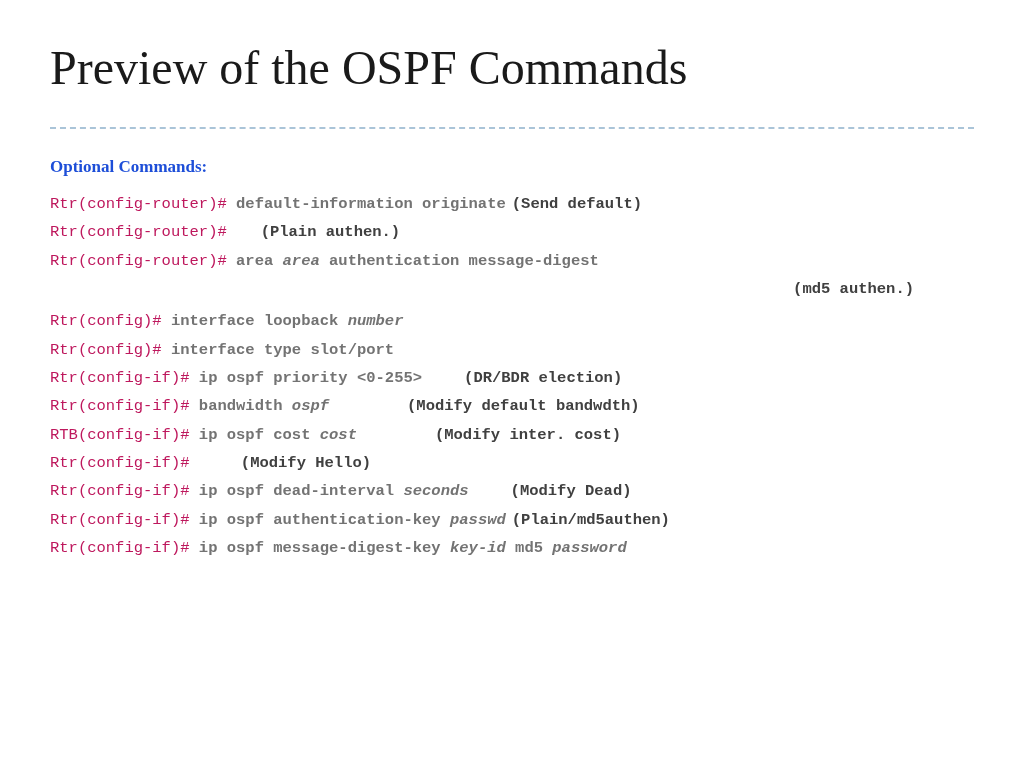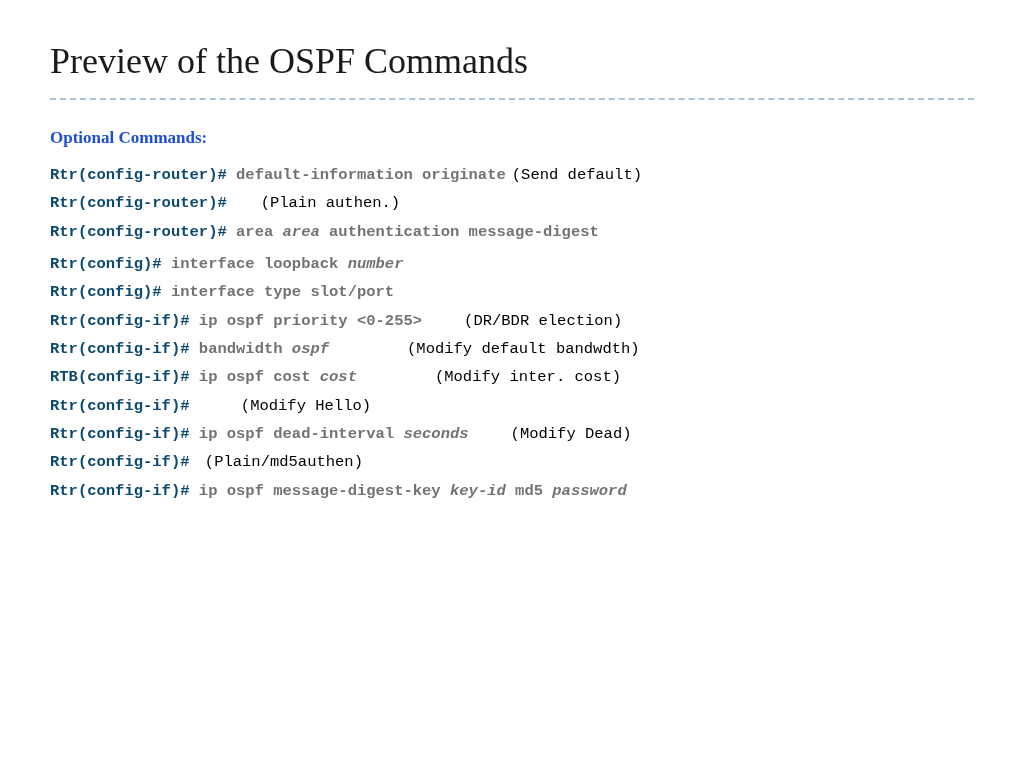--- a/index.html
+++ b/index.html
@@ -7,24 +7,24 @@
     body {
       background: #ffffff;
       font-family: Georgia, 'Times New Roman', serif;
       color: #222;
       padding: 40px 50px;
       width: 1024px;
       min-height: 768px;
     }
 
     h1 {
-      font-size: 36px;
+      font-size: 48px;
       font-weight: normal;
       color: #1a1a1a;
-      margin-bottom: 16px;
+      margin-bottom: 32px;
     }
 
     .divider {
       border: none;
       border-top: 2px dashed #aac4d8;
       margin-bottom: 28px;
     }
 
     .optional-label {
       font-family: Georgia, serif;
@@ -42,32 +42,32 @@
     }
 
     .code-block .line {
       display: flex;
       flex-wrap: wrap;
       align-items: baseline;
       margin-bottom: 2px;
     }
 
     .prompt {
-      color: #0c4a6e;
-      font-weight: bold;
+      color: #be185d;
+      font-weight: normal;
     }
 
     .cmd-bold {
       font-weight: bold;
       color: #737373;
     }
 
     .comment {
-      color: #000000;
-      font-weight: normal;
+      color: #404040;
+      font-weight: bold;
       font-style: normal;
       margin-left: 6px;
     }
 
     .spacer {
       display: inline-block;
       width: 18px;
     }
   </style>
 </head>
@@ -88,20 +88,23 @@
   </div>
 
   <div class="line">
     <span class="prompt">Rtr(config-router)#&nbsp;</span>
     <span class="comment">&nbsp;&nbsp;(Plain authen.)</span>
   </div>
 
   <div class="line">
     <span class="prompt">Rtr(config-router)#&nbsp;</span>
     <span class="cmd-bold">area <em>area</em> authentication message-digest</span>
+  </div>
+  <div class="line" style="justify-content: flex-end; padding-right: 60px;">
+    <span class="comment">(md5 authen.)</span>
   </div>
 
   <div class="line" style="margin-top: 6px;">
     <span class="prompt">Rtr(config)#&nbsp;</span>
     <span class="cmd-bold">interface loopback <em>number</em></span>
     <span class="spacer"></span>
   </div>
 
   <div class="line">
     <span class="prompt">Rtr(config)#&nbsp;</span>
@@ -146,20 +149,21 @@
   <div class="line">
     <span class="prompt">Rtr(config-if)#&nbsp;</span>
     <span class="cmd-bold">ip ospf dead-interval <em>seconds</em></span>
     <span class="spacer"></span>
       <span class="spacer"></span>
     <span class="comment">(Modify Dead)</span>
   </div>
 
   <div class="line">
     <span class="prompt">Rtr(config-if)#&nbsp;</span>
+    <span class="cmd-bold">ip ospf authentication-key <em>passwd</em></span>
     <span class="comment">(Plain/md5authen)</span>
   </div>
 
   <div class="line">
     <span class="prompt">Rtr(config-if)#&nbsp;</span>
     <span class="cmd-bold">ip ospf message-digest-key <em>key-id</em> md5 <em>password</em></span>
   </div>
 
 </div>
 

